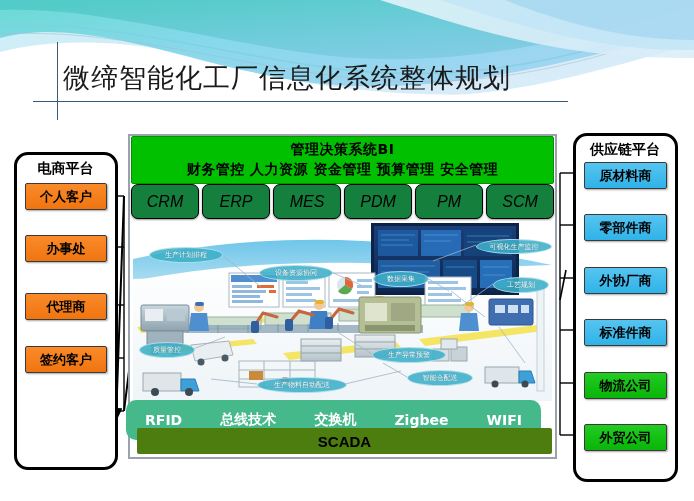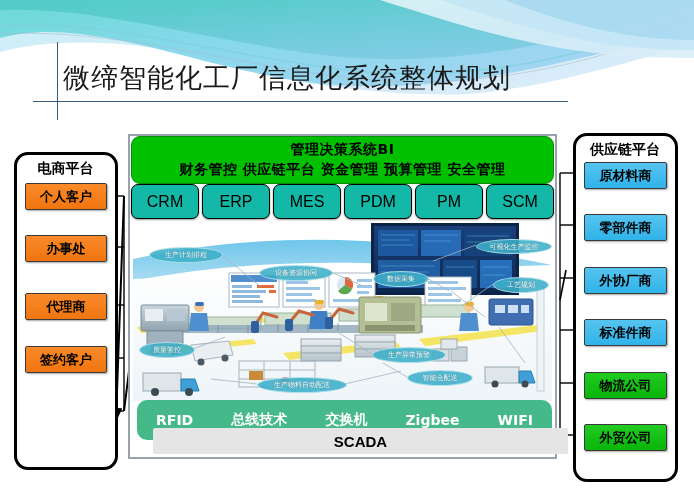--- a/index.html
+++ b/index.html
@@ -42,49 +42,50 @@
   #left-platform{left:14px;top:152px;width:104px;height:318px;}
   #right-platform{left:573px;top:133px;width:105px;height:349px;}
 
   
   .center-frame{
     position:absolute;left:128px;top:134px;width:429px;height:325px;
     border:2px solid #9aa3ad;box-sizing:border-box;background:#fff;
   }
   .bi-block{
     position:absolute;left:131px;top:136px;width:423px;height:48px;
-    background:#00c000;border-radius:9px;border:1px solid #0a8f0a;box-sizing:border-box;
+    background:#00c000;border-radius:2px;border:1px solid #0a8f0a;box-sizing:border-box;
     display:flex;flex-direction:column;align-items:center;justify-content:center;
   }
   .bi-line1{font-size:14px;font-weight:bold;color:#000;letter-spacing:.5px;
     font-family:"DejaVu Sans","Liberation Sans",sans-serif;white-space:nowrap;}
   .bi-line2{font-size:14px;font-weight:bold;color:#000;margin-top:2px;letter-spacing:.5px;
     font-family:"DejaVu Sans","Liberation Sans",sans-serif;white-space:nowrap;}
 
   .sys-row{position:absolute;left:131px;top:184px;width:423px;height:35px;display:flex;gap:3px;}
   .sys-btn{
-    flex:1;background:#14b8a6;border:1px solid #000;border-radius:7px;
+    flex:1;background:#15803d;border:1px solid #000;border-radius:7px;
     display:flex;align-items:center;justify-content:center;
     font-size:16px;color:#000;font-family:"Liberation Sans",sans-serif;
     box-shadow:0 1px 2px rgba(0,0,0,.4);
+    font-style:italic;
   }
 
   
   .factory{position:absolute;left:133px;top:221px;width:419px;height:180px;overflow:hidden;background:#ffffff;}
 
   .net-row{
-    position:absolute;left:137px;top:400px;width:415px;height:40px;
+    position:absolute;left:126px;top:400px;width:415px;height:40px;
     background:#45b98a;display:flex;align-items:center;justify-content:space-around;
     border-radius:10px;
   }
   .net-item{font-size:14px;font-weight:bold;color:#fff;
     font-family:"DejaVu Sans","Liberation Sans",sans-serif;white-space:nowrap;}
   .scada-row{
-    position:absolute;left:153px;top:428px;width:415px;height:26px;
-    background:#e5e5e5;display:flex;align-items:center;justify-content:center;border-radius:2px;text-align:center;
+    position:absolute;left:137px;top:428px;width:415px;height:26px;
+    background:#4d7c0f;display:flex;align-items:center;justify-content:center;border-radius:2px;text-align:center;
   }
   .scada-row span{font-size:15px;font-weight:bold;color:#000;font-family:"Liberation Sans",sans-serif;}
 
   
   .callout{
     position:absolute;border-radius:50%/50%;background:rgba(60,175,200,.88);
     border:1px solid rgba(255,255,255,.55);
     display:flex;align-items:center;justify-content:center;
     color:#ffffff;font-size:7px;white-space:nowrap;
     font-family:"DejaVu Sans","Liberation Sans",sans-serif;
@@ -196,21 +197,21 @@
       </div>
     <div class="chip green" style="top:288px">
         <span>外贸公司</span>
       </div>
   </div>
 
   <div class="center-frame"></div>
 
   <div class="bi-block">
     <div class="bi-line1">管理决策系统BI</div>
-    <div class="bi-line2">财务管控  供应链平台 资金管理  预算管理  安全管理</div>
+    <div class="bi-line2">财务管控  人力资源 资金管理  预算管理  安全管理</div>
   </div>
 
   <div class="sys-row">
     <div class="sys-btn">
         <span>CRM</span>
       </div>
     <div class="sys-btn">
         <span>ERP</span>
       </div>
     <div class="sys-btn">

